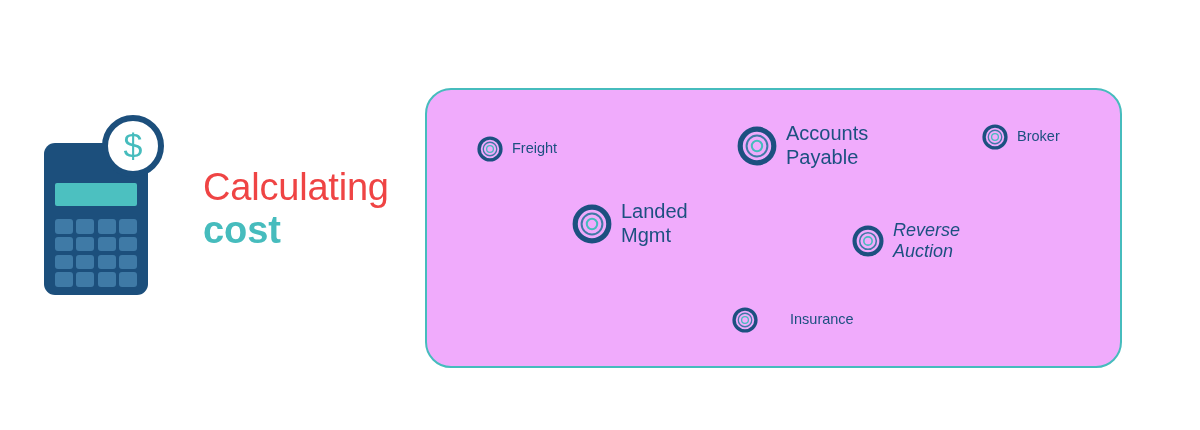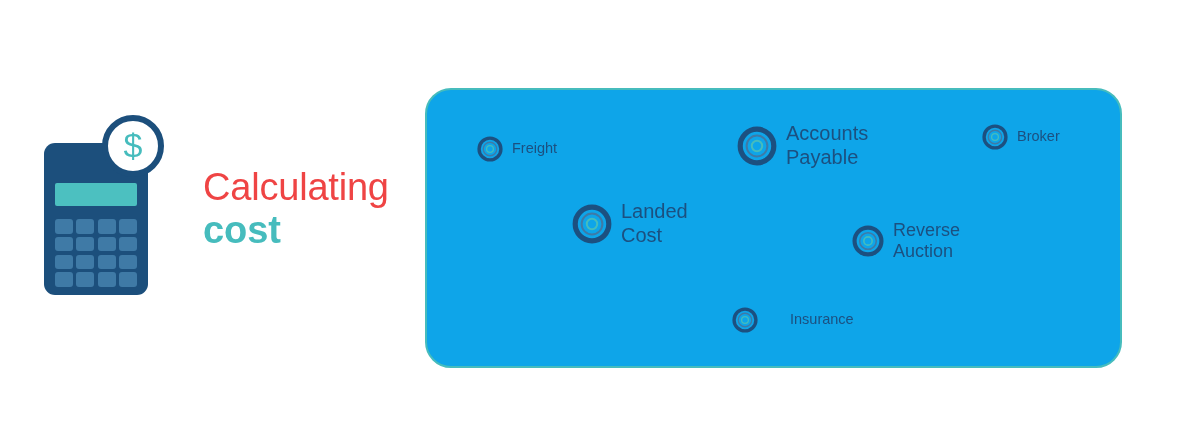--- a/index.html
+++ b/index.html
@@ -115,21 +115,21 @@
   }
 
   
   .panel {
     position: absolute;
     left: 425px;
     top: 88px;
     width: 697px;
     height: 280px;
     box-sizing: border-box;
-    background: #0ea5e9;
+    background: #f0abfc;
     border: 2.5px solid #46bcbd;
     border-radius: 26px;
   }
 
   .node {
     position: absolute;
     display: flex;
     align-items: center;
     gap: 9px;
   }
@@ -139,21 +139,21 @@
   }
   .node .node-label {
     color: #1c5080;
     font-weight: 400;
     white-space: pre-line;
     line-height: 1.18;
   }
 
   
   .sz-sm .node-label { font-size: 14.5px; }
-  .sz-md .node-label { font-size: 18px; }
+  .sz-md .node-label { font-size: 18px; font-style: italic; }
   .sz-lg .node-label { font-size: 20px; }
 </style>
 </head>
 <body>
 
 <div id="stage">
 
   <div class="hero">
 
     <div class="calc-wrap">
@@ -218,21 +218,21 @@
         </svg>
         <div class="node-label">Broker</div>
       </div>
       <div class="node sz-lg" style="left: 145px; top: 110px;">
         <svg width="40" height="40" viewBox="0 0 100 100" class="node-icon">
           <circle cx="50" cy="50" r="42" fill="none" stroke="#1c5080" stroke-width="13"></circle>
           <circle cx="50" cy="50" r="26" fill="none" stroke="#3f7aa6" stroke-width="5"></circle>
           <circle cx="50" cy="50" r="13" fill="none" stroke="#46bcbd" stroke-width="5"></circle>
         </svg>
         <div class="node-label">Landed
-Cost</div>
+Mgmt</div>
       </div>
       <div class="node sz-md" style="left: 425px; top: 130px;">
         <svg width="32" height="32" viewBox="0 0 100 100" class="node-icon">
           <circle cx="50" cy="50" r="42" fill="none" stroke="#1c5080" stroke-width="13"></circle>
           <circle cx="50" cy="50" r="26" fill="none" stroke="#3f7aa6" stroke-width="5"></circle>
           <circle cx="50" cy="50" r="13" fill="none" stroke="#46bcbd" stroke-width="5"></circle>
         </svg>
         <div class="node-label">Reverse
 Auction</div>
       </div>

